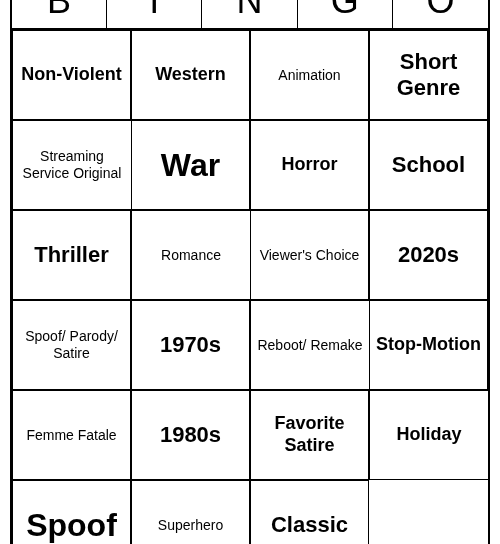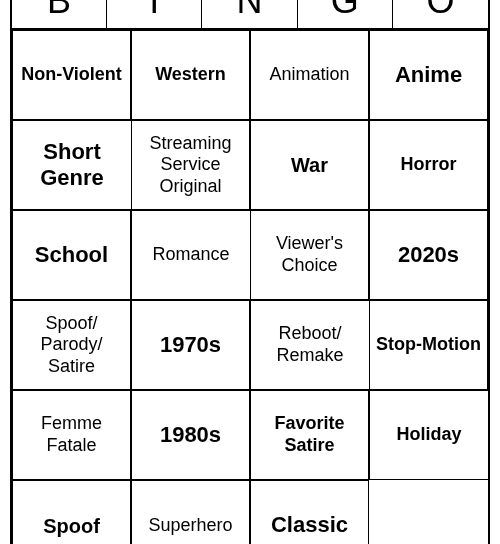--- a/index.html
+++ b/index.html
@@ -76,26 +76,26 @@
       font-size: 22px;
       font-weight: bold;
     }
 
     .size-medium {
       font-size: 18px;
       font-weight: bold;
     }
 
     .size-small {
-      font-size: 18px;
+      font-size: 14px;
       font-weight: normal;
     }
 
     .size-xlarge {
-      font-size: 20px;
+      font-size: 32px;
       font-weight: bold;
     }
   </style>
 </head>
 <body>
 
 <div class="bingo-card">
   <div class="bingo-header">
   <div class="bingo-header-cell">B</div>
       <div class="bingo-header-cell">I</div>
@@ -107,36 +107,36 @@
   <div class="bingo-cell">
         <span class="cell-text size-medium">Non-Violent</span>
       </div>
       <div class="bingo-cell">
         <span class="cell-text size-medium">Western</span>
       </div>
       <div class="bingo-cell">
         <span class="cell-text size-small">Animation</span>
       </div>
       <div class="bingo-cell">
-        <span class="cell-text size-large">Anime</span>
-      </div>
-      <div class="bingo-cell">
         <span class="cell-text size-large">Short Genre</span>
       </div>
       <div class="bingo-cell">
         <span class="cell-text size-small">Streaming Service Original</span>
       </div>
       <div class="bingo-cell">
         <span class="cell-text size-xlarge">War</span>
       </div>
       <div class="bingo-cell">
         <span class="cell-text size-medium">Horror</span>
       </div>
       <div class="bingo-cell">
         <span class="cell-text size-large">School</span>
+      </div>
+      <div class="bingo-cell">
+        <span class="cell-text size-large">Thriller</span>
       </div>
       <div class="bingo-cell">
         <span class="cell-text size-small">Romance</span>
       </div>
       <div class="bingo-cell">
         <span class="cell-text size-small">Viewer's Choice</span>
       </div>
       <div class="bingo-cell">
         <span class="cell-text size-large">2020s</span>
       </div>

